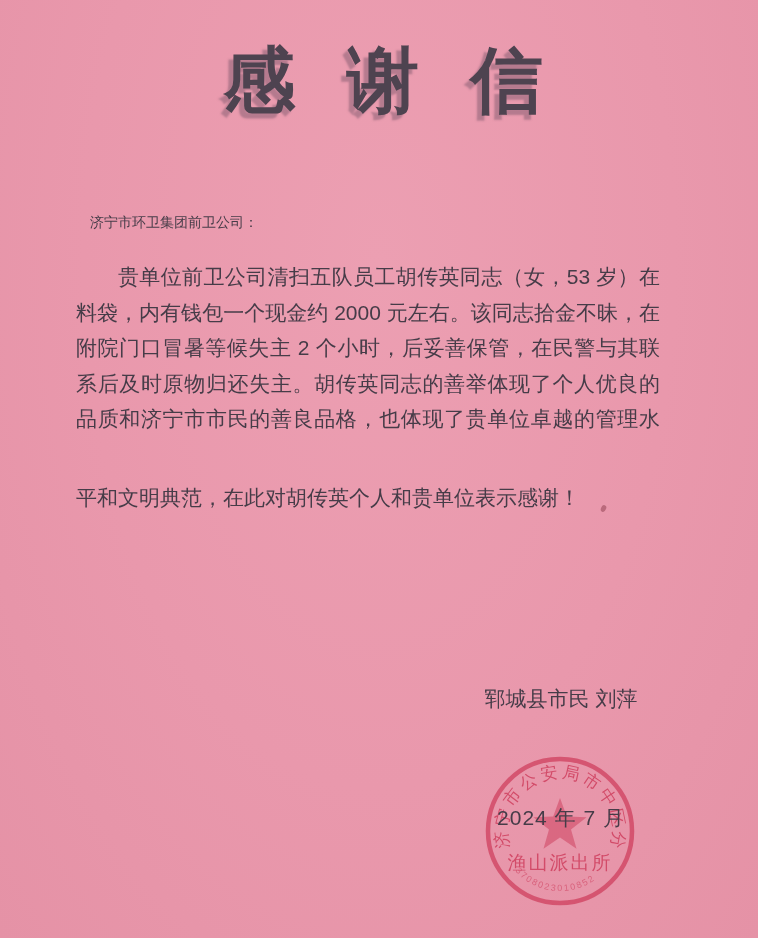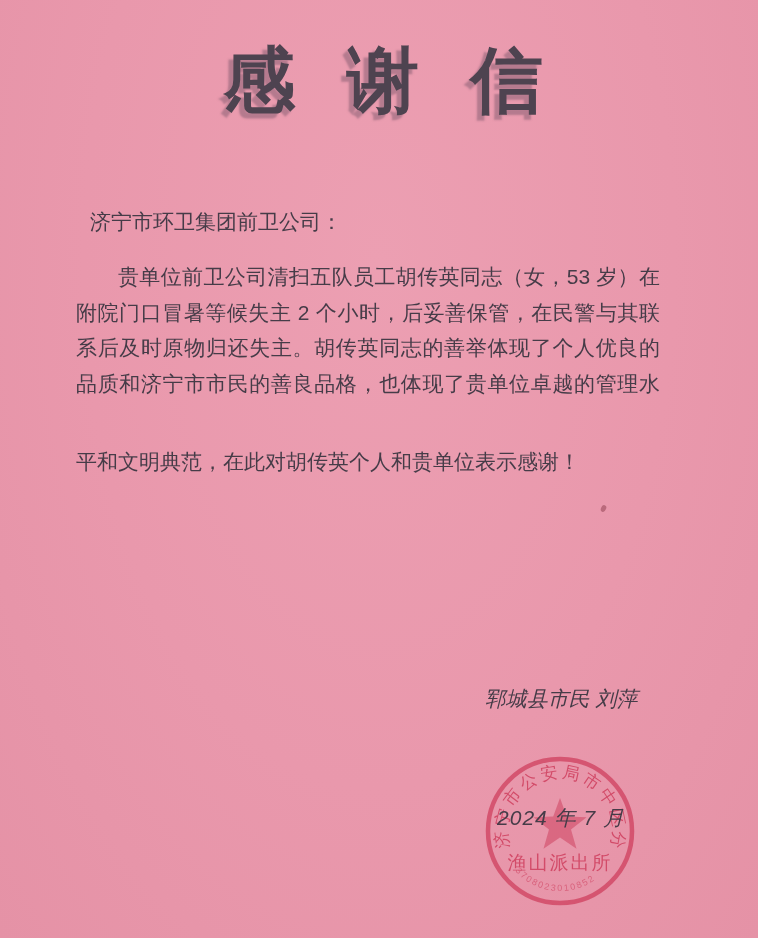--- a/index.html
+++ b/index.html
@@ -26,21 +26,21 @@
     line-height: 1.18;
     letter-spacing: 0.72em;
     text-indent: 0.72em;
     color: #4e4350;
     text-shadow: -5px 5px 2px rgba(128, 90, 110, 0.5);
   }
   .salutation {
     position: absolute;
     left: 90px;
     top: 211px;
-    font-size: 21px;
+    font-size: 14px;
     line-height: 22px;
   }
   .bodytext {
     position: absolute;
     left: 76px;
     top: 259px;
     width: 584px;
     font-size: 21px;
     line-height: 35.6px;
   }
@@ -51,21 +51,20 @@
   .bodytext .line:first-of-type { text-indent: 42px; }
   .bodytext .line:last-of-type { text-align-last: left; margin-top: 43px; }
   .signature {
     position: absolute;
     left: 364px;
     top: 0;
     width: 394px;
     height: 938px;
     z-index: 2;
     pointer-events: none;
-    font-style: italic;
   }
   .sig-line {
     position: absolute;
     left: 0;
     width: 100%;
     text-align: center;
     font-size: 21px;
     line-height: 24px;
     white-space: nowrap;
   }
@@ -96,20 +95,21 @@
 
   <h1 class="title">感谢信</h1>
 
   <div class="salutation">济宁市环卫集团前卫公司：</div>
 
   <div class="bodytext">
 
       <div class="line">贵单位前卫公司清扫五队员工胡传英同志（女，53 岁）在</div>
 
 
+      <div class="line">料袋，内有钱包一个现金约 2000 元左右。该同志拾金不昧，在</div>
 
       <div class="line">附院门口冒暑等候失主 2 个小时，后妥善保管，在民警与其联</div>
 
       <div class="line">系后及时原物归还失主。胡传英同志的善举体现了个人优良的</div>
 
       <div class="line">品质和济宁市市民的善良品格，也体现了贵单位卓越的管理水</div>
 
       <div class="line">平和文明典范，在此对胡传英个人和贵单位表示感谢！</div>
     </div>
 

